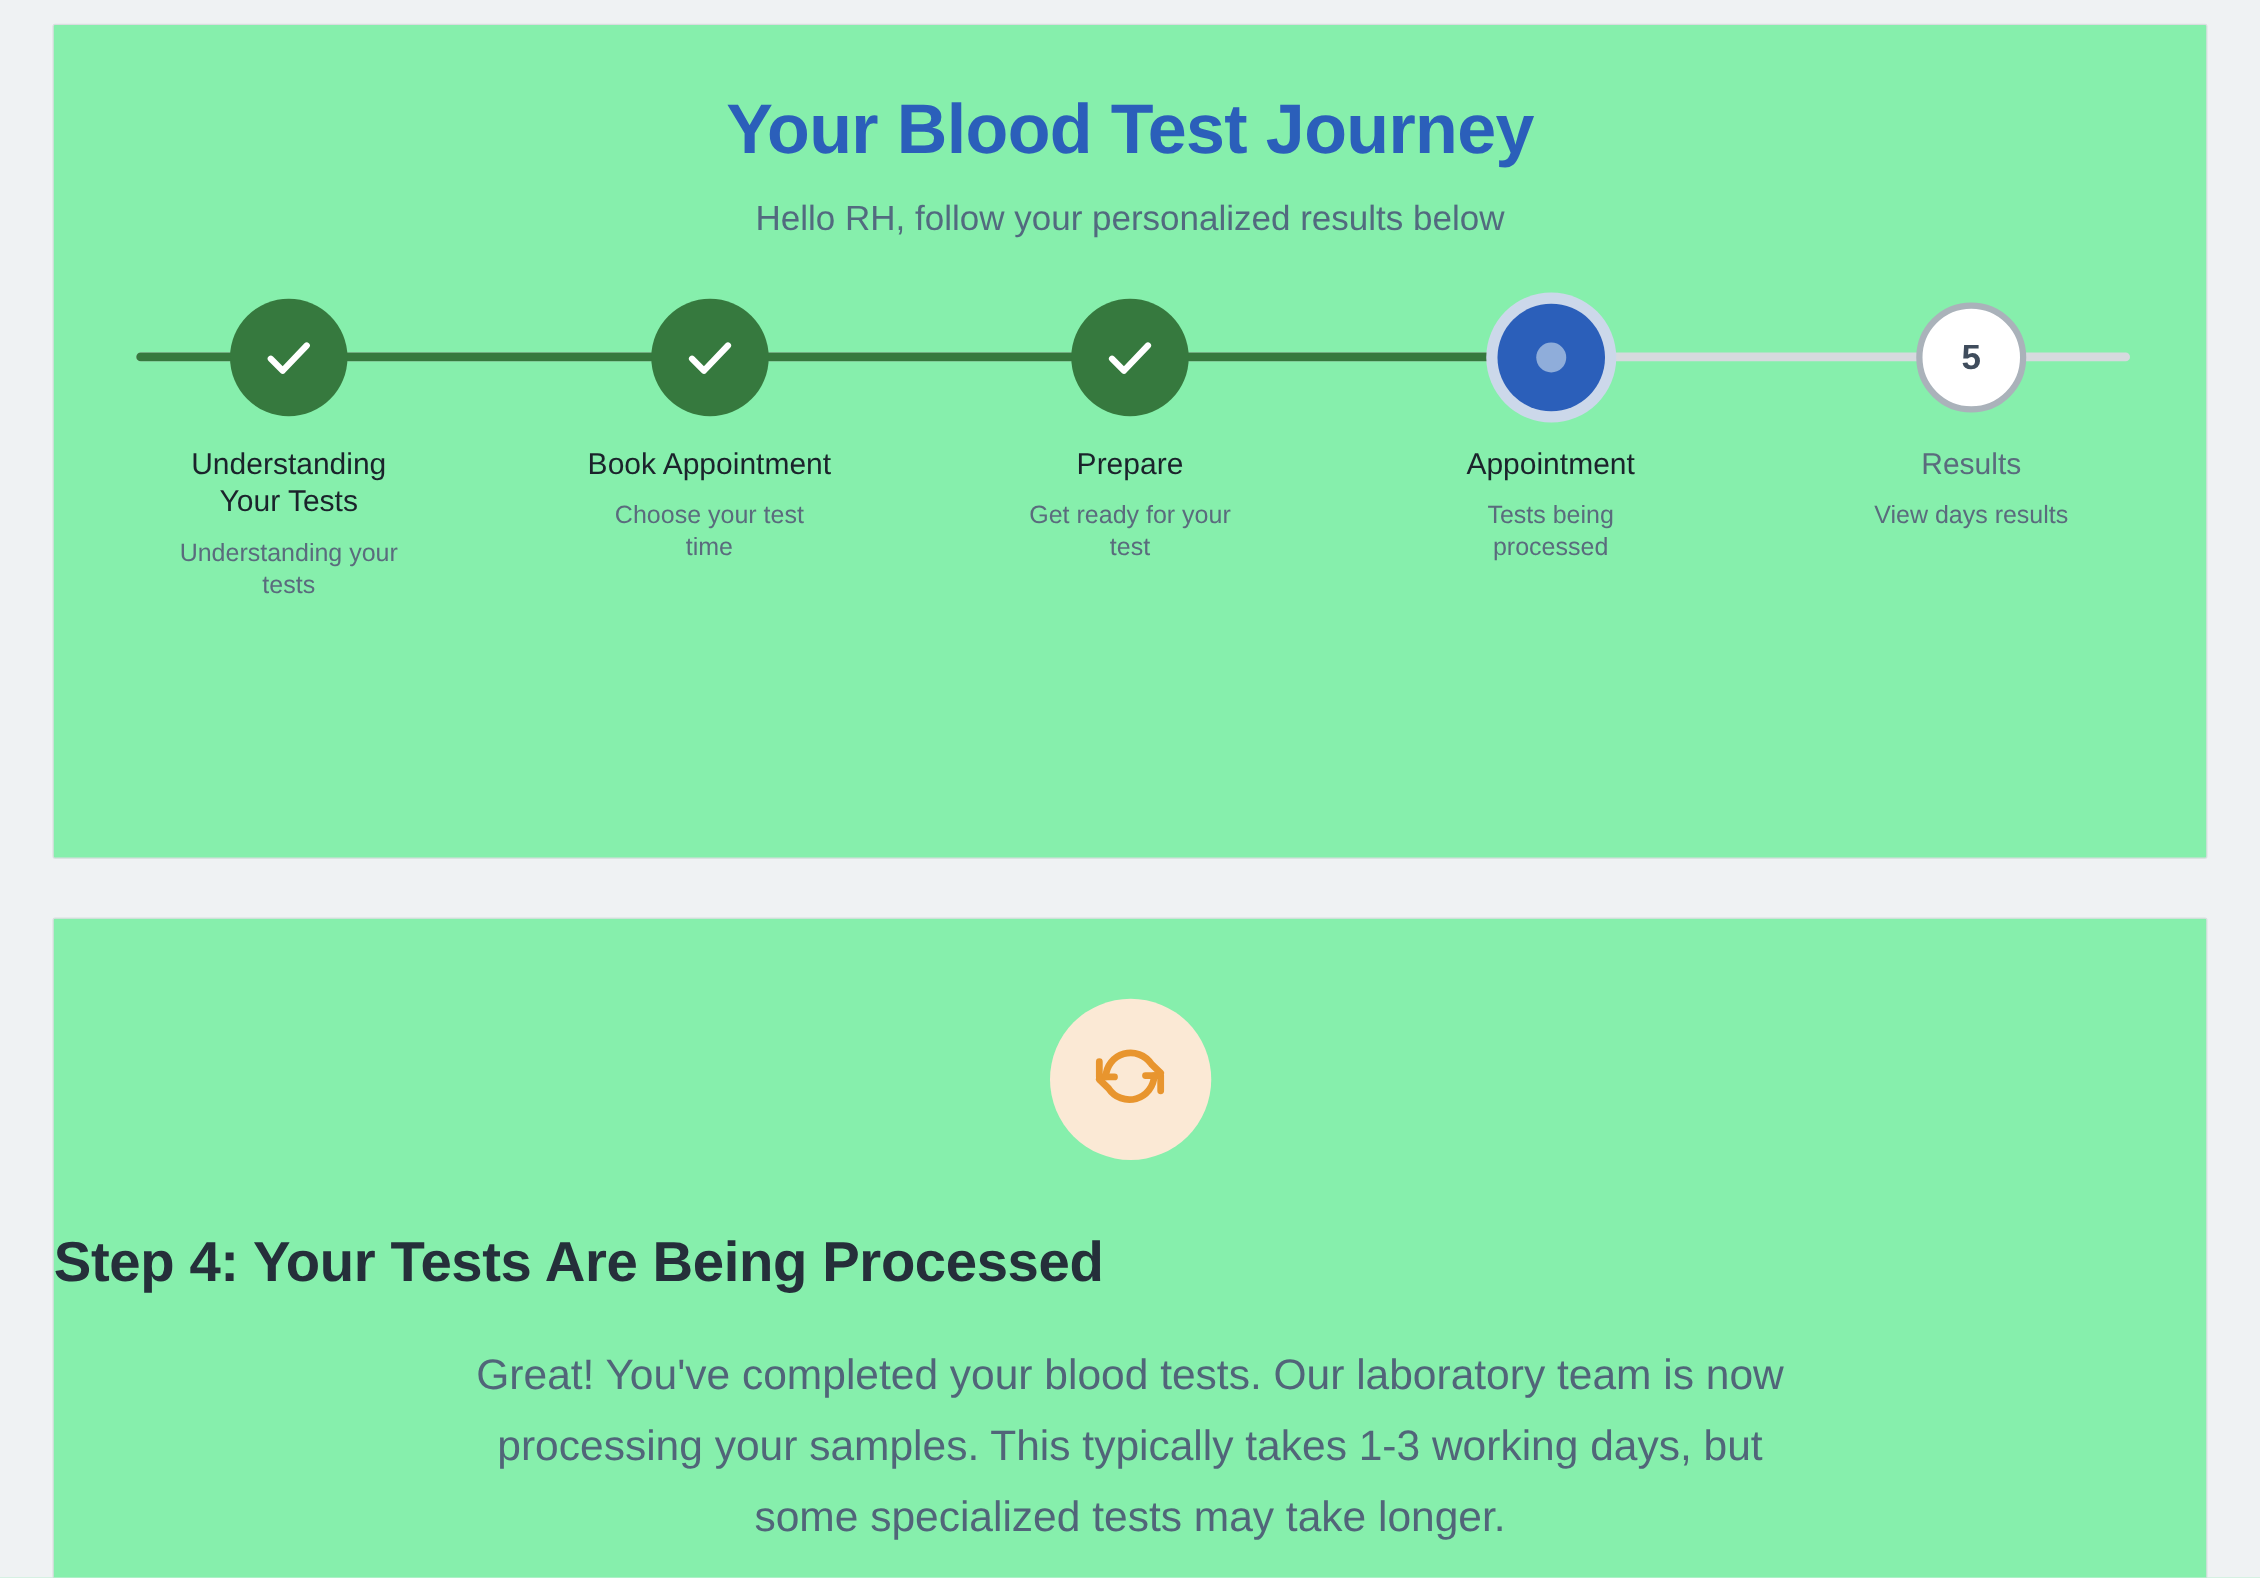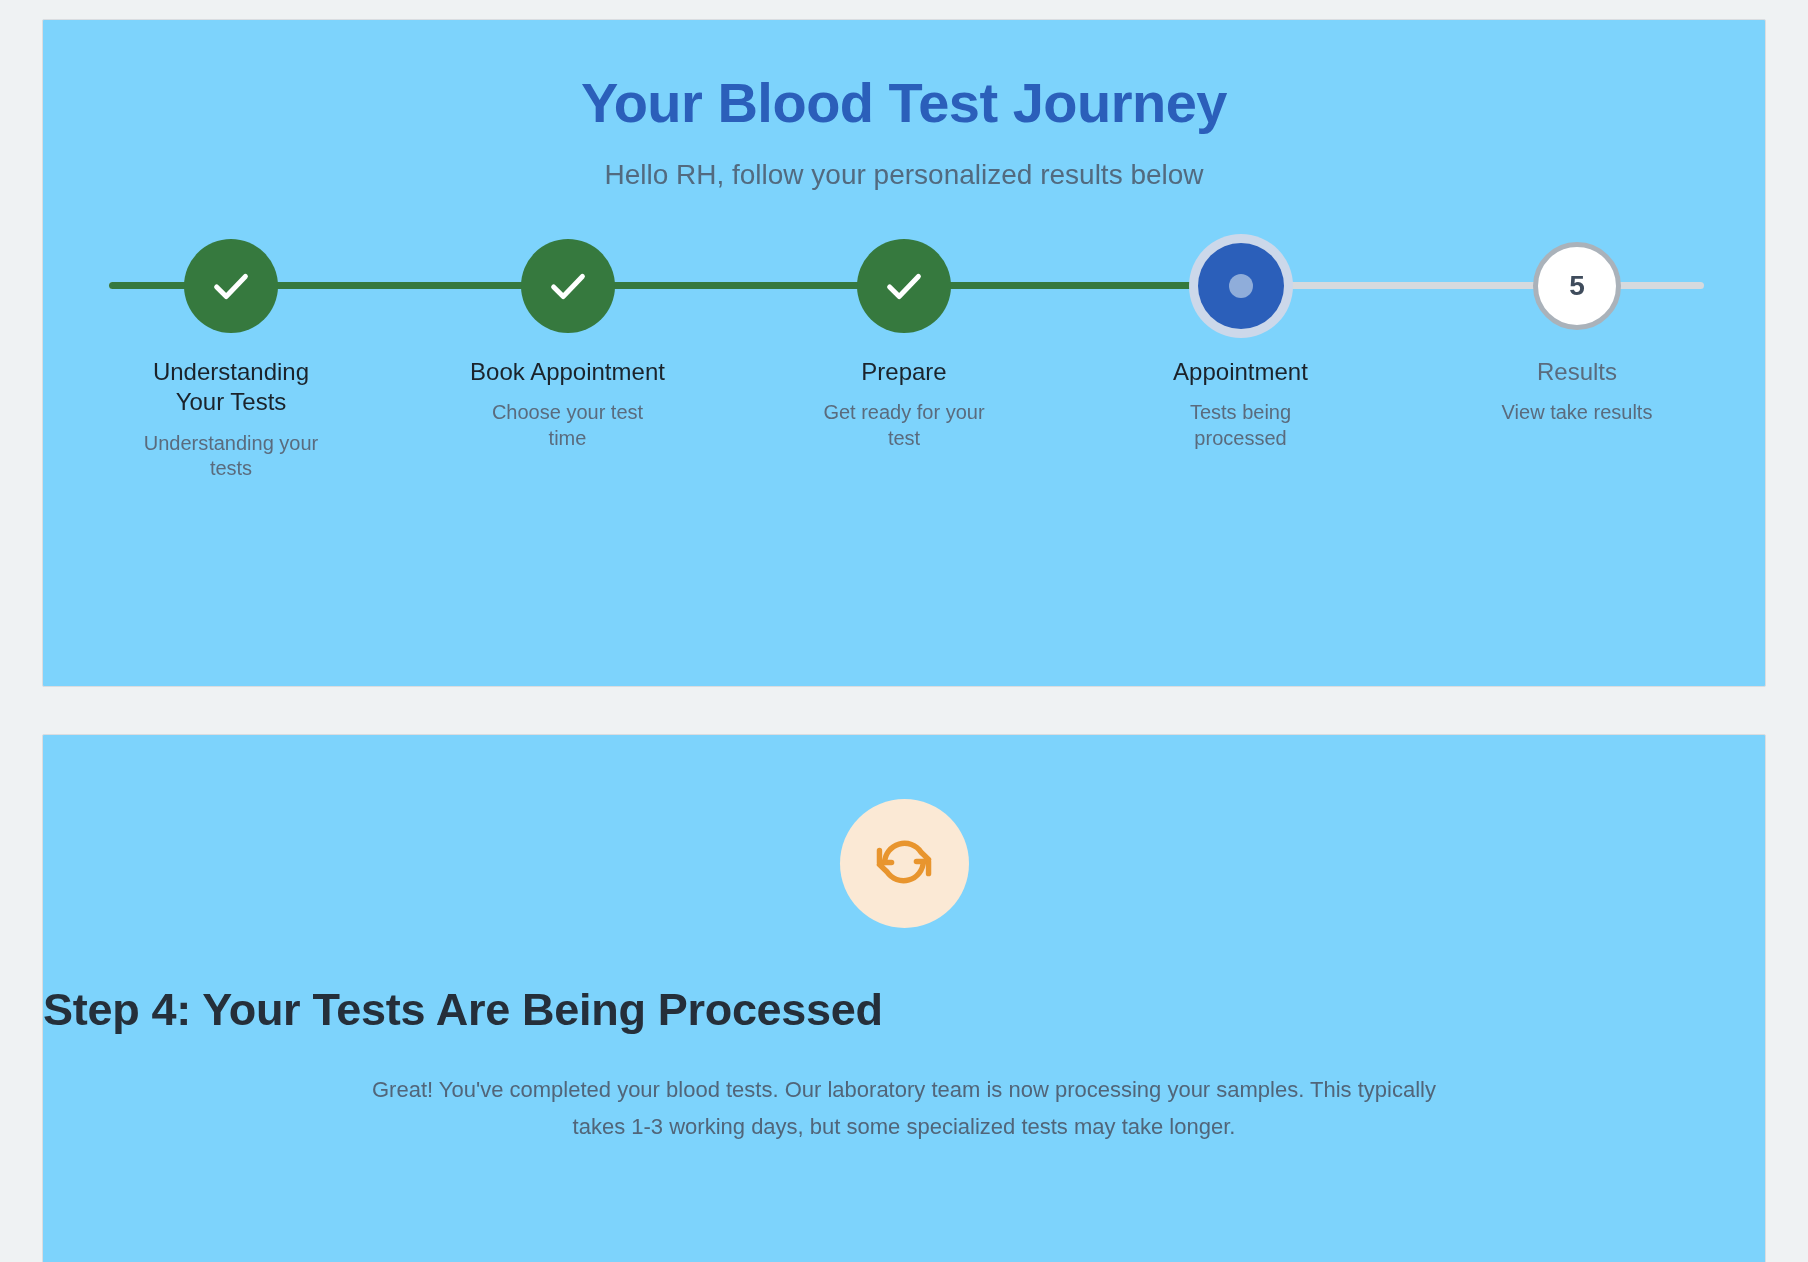--- a/index.html
+++ b/index.html
@@ -15,21 +15,21 @@
 
   .page {
     width: 1808px;
     min-height: 1262px;
     background: #eff2f3;
     padding: 19px 42px 0 42px;
   }
 
   
   .card {
-    background: #7dd3fc;
+    background: #86efac;
     border: 1px solid #dadde0;
     border-radius: 2px;
     width: 100%;
   }
 
   .card-journey {
     height: 668px;
     padding: 52px 0 0 0;
     position: relative;
   }
@@ -182,21 +182,21 @@
   .step-heading {
     font-size: 45px;
     font-weight: bold;
     color: #252f3a;
     margin-top: 56px;
     letter-spacing: -0.3px;
   }
 
   .step-body {
     text-align: center;
-    font-size: 22px;
+    font-size: 34px;
     line-height: 1.68;
     color: #516579;
     margin: 36px auto 0 auto;
     max-width: 1090px;
   }
 </style>
 </head>
 <body>
 
 <div class="page">
@@ -266,21 +266,21 @@
           <div class="step-desc">Tests being processed</div>
         </div>
 
         <div class="step">
           <div class="bubble-wrap">
             <div class="bubble upcoming">
               <span>5</span>
             </div>
           </div>
           <div class="step-label muted">Results</div>
-          <div class="step-desc">View take results</div>
+          <div class="step-desc">View days results</div>
         </div>
 
       </div>
     </div>
   </section>
 
   <section class="card card-step">
 
     <div class="icon-badge">
       <span>

